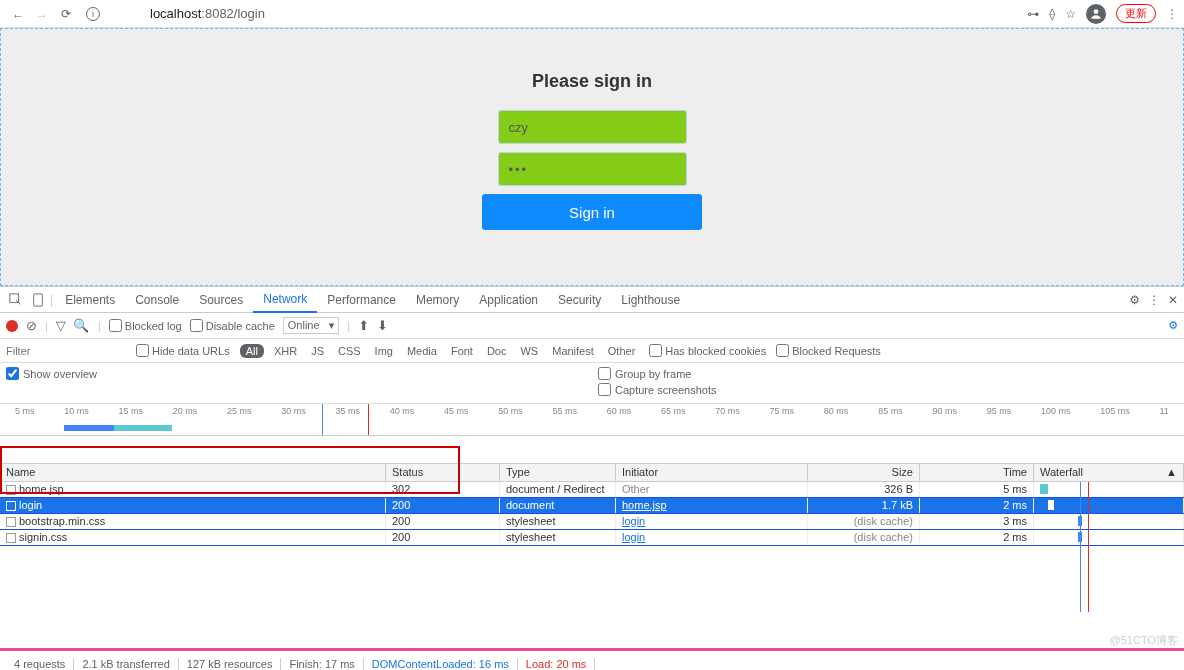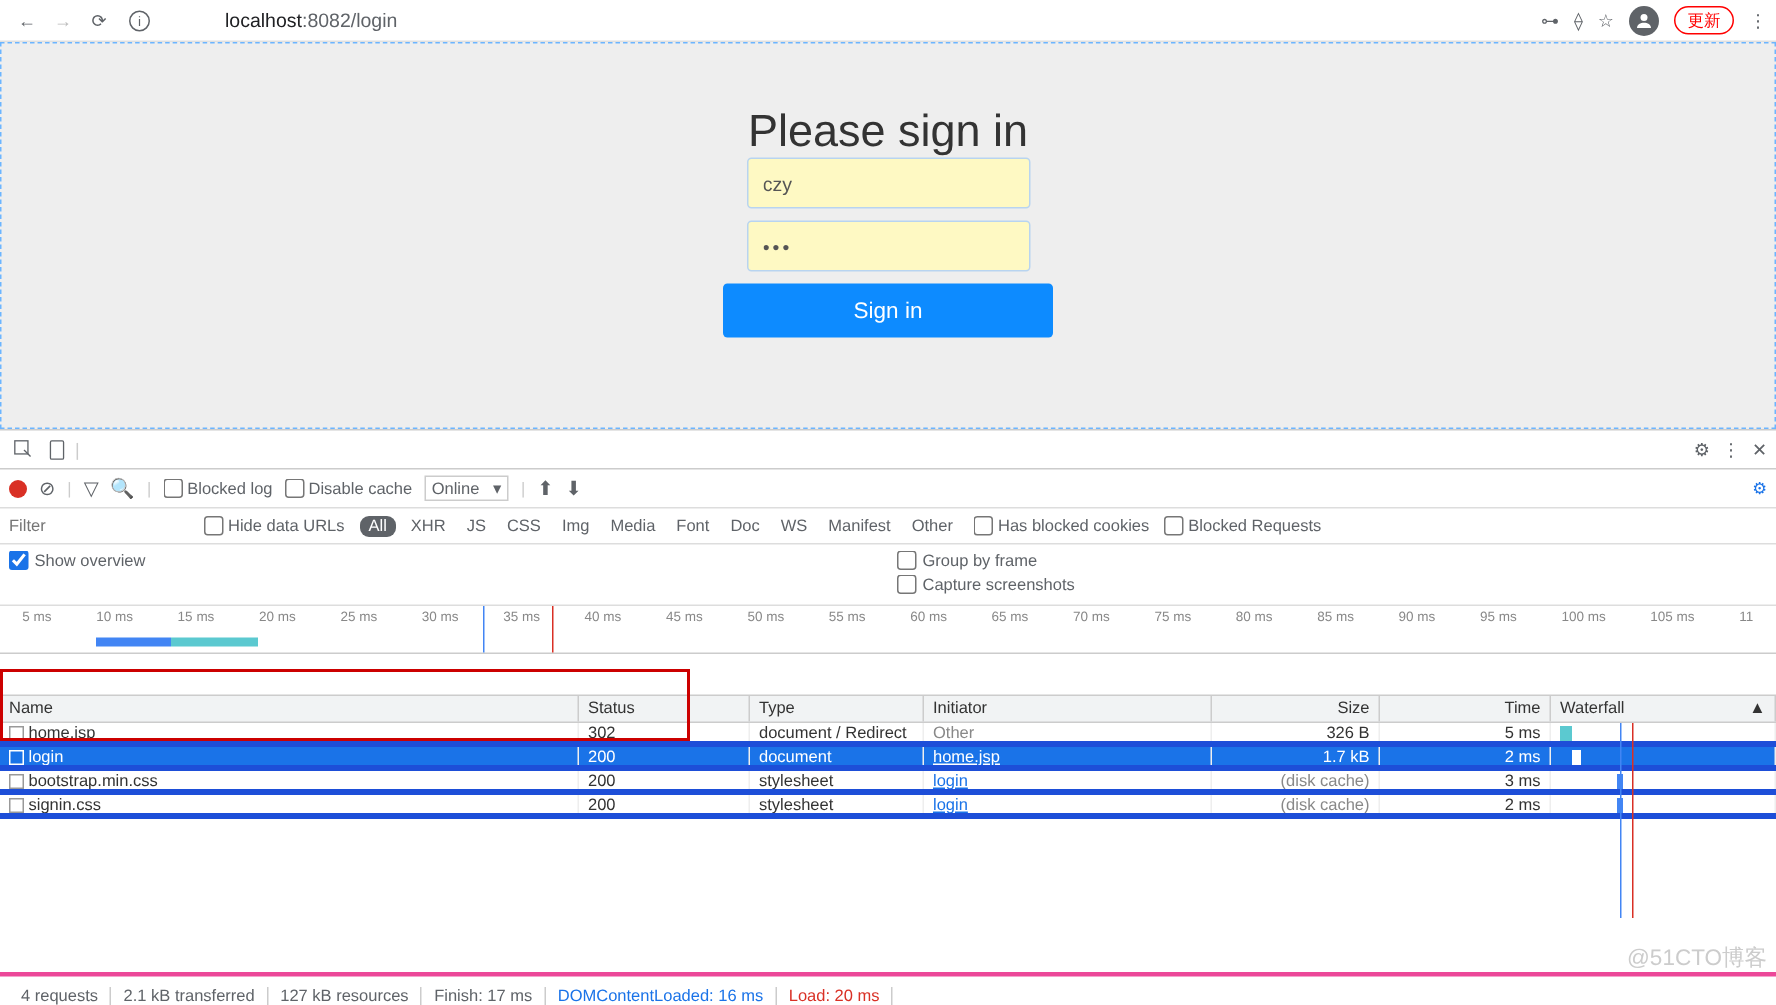--- a/index.html
+++ b/index.html
@@ -12,22 +12,22 @@
 .url-bar { flex: 1; margin: 0 8px; display: flex; align-items: center; gap: 6px; }
 .url-info { width: 14px; height: 14px; border: 1px solid #5f6368; border-radius: 50%; display: flex; align-items: center; justify-content: center; font-size: 9px; color: #5f6368; }
 .url-text { color: #5f6368; font-size: 13px; padding-left: 44px; }
 .url-text .host { color: #202124; }
 .toolbar-right { display: flex; align-items: center; gap: 10px; color: #5f6368; }
 .update-btn { border: 1px solid #f00; color: #f00; border-radius: 12px; padding: 1px 8px; font-size: 11px; }
 .avatar { width: 20px; height: 20px; border-radius: 50%; background: #5f6368; display: flex; align-items: center; justify-content: center; }
 
 
 .page-content { height: 258px; background: #eee; display: flex; flex-direction: column; align-items: center; padding-top: 42px; border: 1px dashed #6cb5ff; }
-.signin-title { font-size: 30px; font-weight: 400; color: #333; }
-.signin-input { width: 189px; height: 34px; border: 1px solid #b8d4f0; background: #fef9c3; border-radius: 3px; padding: 0 10px; font-size: 13px; margin-bottom: 8px; color: #555; }
+.signin-title { font-size: 18px; font-weight: 700; color: #333; margin-bottom: 18px; }
+.signin-input { width: 189px; height: 34px; border: 1px solid #b8d4f0; background: #84cc16; border-radius: 3px; padding: 0 10px; font-size: 13px; margin-bottom: 8px; color: #555; }
 .signin-input.pwd { letter-spacing: 2px; }
 .signin-btn { width: 220px; height: 36px; background: #0d8bff; color: #fff; border: none; border-radius: 3px; font-size: 15px; cursor: pointer; }
 
 
 .devtools { border-top: 1px solid #ccc; font-size: 12px; }
 .dt-tabs { height: 26px; display: flex; align-items: center; padding: 0 6px; border-bottom: 1px solid #ccc; gap: 2px; }
 .dt-icon { width: 20px; height: 20px; display: flex; align-items: center; justify-content: center; color: #5f6368; cursor: pointer; }
 .dt-tab { padding: 0 10px; height: 26px; display: flex; align-items: center; color: #5f6368; cursor: pointer; font-size: 12px; }
 .dt-tab.active { color: #1a73e8; border-bottom: 2px solid #1a73e8; }
 .dt-tabs-right { margin-left: auto; display: flex; gap: 8px; color: #5f6368; }
@@ -65,40 +65,40 @@
 .net-table { font-size: 11px; color: #333; }
 .net-header { display: flex; height: 18px; background: #f1f3f4; border-bottom: 1px solid #ccc; }
 .net-header > div { padding: 2px 6px; border-right: 1px solid #ccc; }
 .col-name { width: 386px; }
 .col-status { width: 114px; }
 .col-type { width: 116px; }
 .col-init { width: 192px; }
 .col-size { width: 112px; text-align: right; }
 .col-time { width: 114px; text-align: right; }
 .col-wf { flex: 1; position: relative; }
-.net-row { display: flex; height: 16px; border-bottom: 4px solid #1d4ed8; }
+.net-row { display: flex; height: 16px; border-bottom: 1px solid #1d4ed8; }
 .net-row > div { padding: 1px 6px; border-right: 1px solid #eee; white-space: nowrap; overflow: hidden; }
 .net-row.selected { background: #1a73e8; color: #fff; }
 .net-row.selected .link { color: #fff; }
 .net-row .file-icon { display: inline-block; width: 10px; height: 10px; border: 1px solid #999; margin-right: 3px; vertical-align: middle; }
 .net-row.selected .file-icon { border-color: #fff; }
 .link { color: #1a73e8; text-decoration: underline; cursor: pointer; }
 .dim { color: #888; }
 .wf-bar { position: absolute; height: 10px; top: 2px; }
 .red-box { position: absolute; border: 2px solid #c00; left: 0; top: 446px; width: 460px; height: 48px; pointer-events: none; z-index: 10; }
 
 .net-body { height: 130px; position: relative; }
 .wf-line { position: absolute; top: 0; bottom: 0; width: 1px; }
 
 .status-bar { position: absolute; bottom: 0; left: 0; right: 0; height: 22px; border-top: 3px solid #ec4899; display: flex; align-items: flex-end; font-size: 11px; color: #5f6368; padding: 0 6px; gap: 0; }
 .sb-item { padding: 0 8px; border-right: 1px solid #ccc; }
 .sb-dom { color: #1a73e8; }
 .sb-load { color: #d93025; }
 
-.watermark { position: absolute; bottom: 22px; right: 6px; color: #ccc; font-size: 15px; }
+.watermark { position: absolute; bottom: 22px; right: 6px; color: #ccc; font-size: 11px; }
 svg { width: 14px; height: 14px; }
 </style>
 </head>
 <body>
 
 <div class="browser-bar">
   <div class="nav-btn">←</div>
   <div class="nav-btn disabled">→</div>
   <div class="nav-btn">⟳</div>
   <div class="url-bar">
@@ -134,20 +134,31 @@
           <rect x="1" y="1" width="10" height="10"></rect>
           <path d="M8 8l5 5"></path>
         </svg>
       </span>
     <span class="dt-icon">
         <svg viewBox="0 0 16 16" fill="none" stroke="#5f6368">
           <rect x="3" y="1" width="10" height="14" rx="1"></rect>
         </svg>
       </span>
     <span class="tb-sep">|</span>
+    <div id="dt-tabs-container" style="display:flex">
+        <div class="dt-tab">Elements</div>
+        <div class="dt-tab">Console</div>
+        <div class="dt-tab">Sources</div>
+        <div class="dt-tab active">Network</div>
+        <div class="dt-tab">Performance</div>
+        <div class="dt-tab">Memory</div>
+        <div class="dt-tab">Application</div>
+        <div class="dt-tab">Security</div>
+        <div class="dt-tab">Lighthouse</div>
+      </div>
     <div class="dt-tabs-right">
       <span>⚙</span>
       <span>⋮</span>
       <span>✕</span>
     </div>
   </div>
 
   <div class="dt-toolbar">
     <span class="record"></span>
     <span class="tb-icon">⊘</span>

